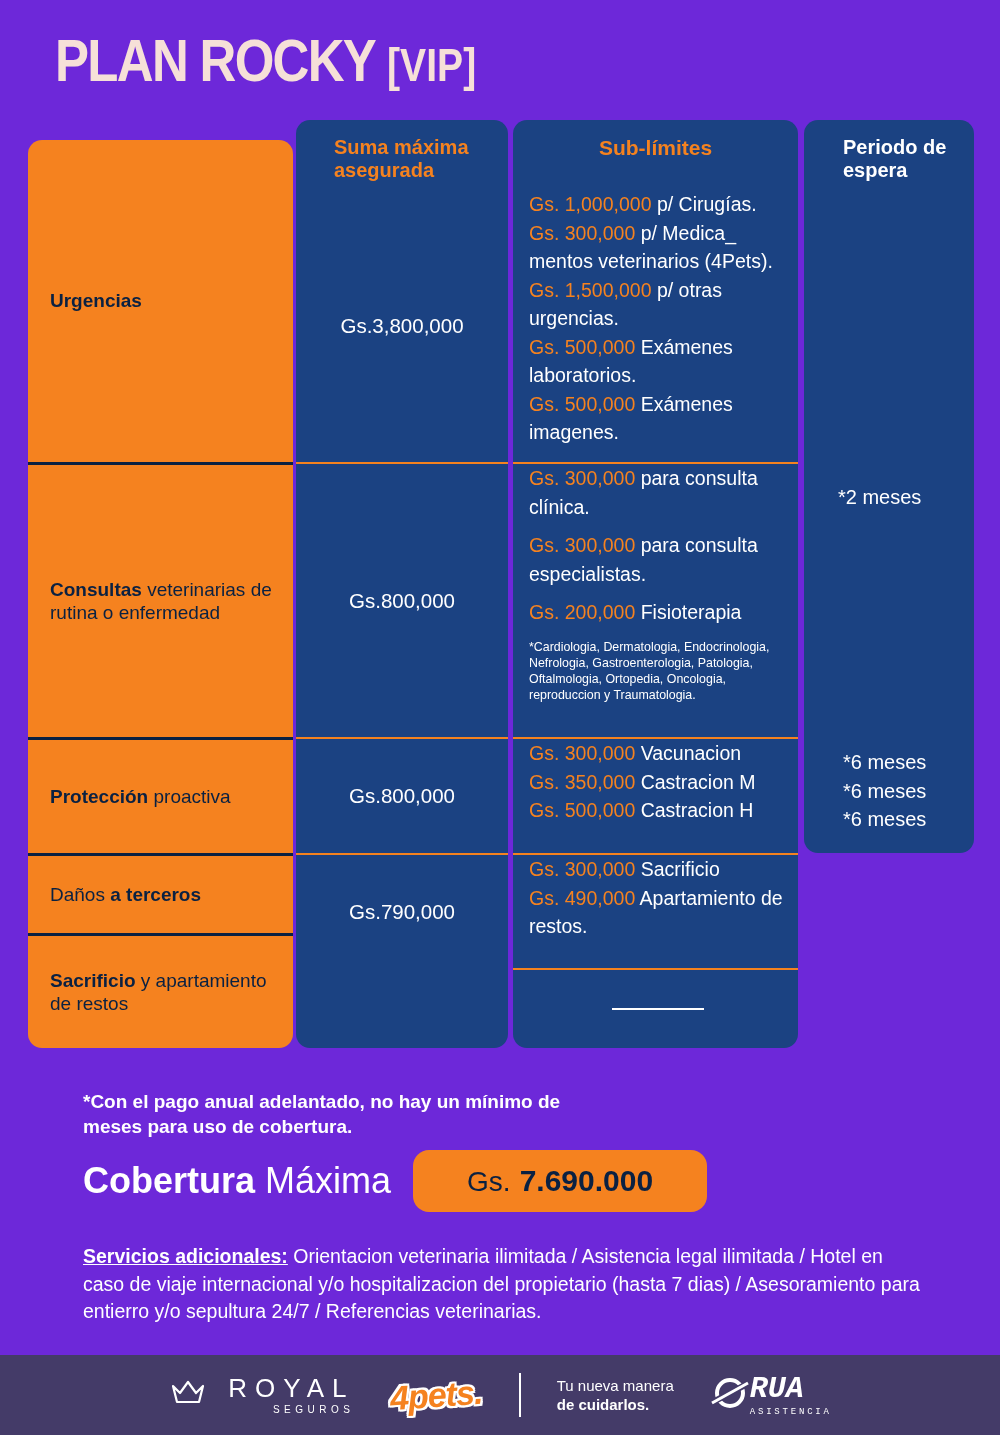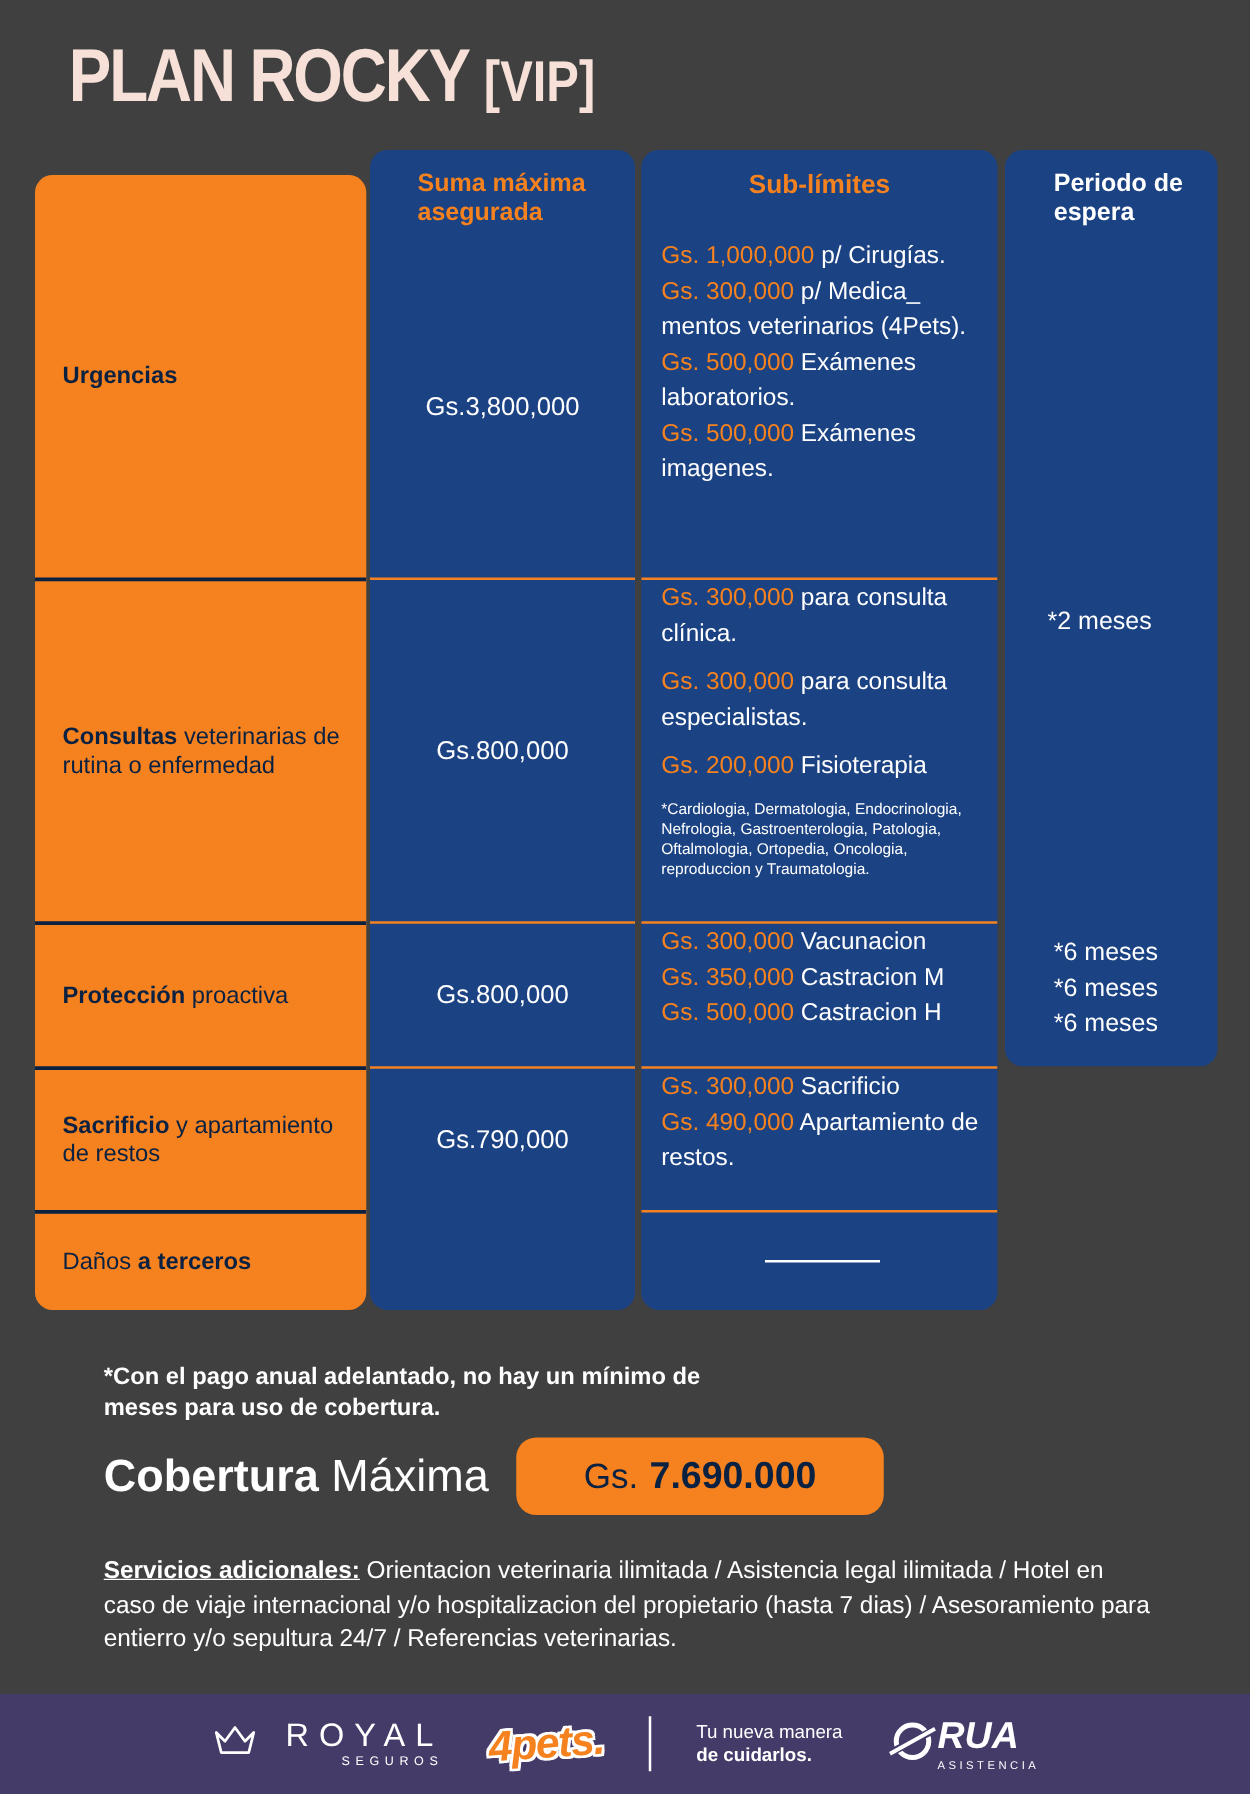--- a/index.html
+++ b/index.html
@@ -1,18 +1,18 @@
 <!DOCTYPE html>
 <html><head>
 <meta charset="utf-8">
 <style>
   * { box-sizing: border-box; margin: 0; padding: 0; }
   html, body { background: #0a2142; }
   body { font-family: "Liberation Sans", sans-serif; }
-  .page { position: relative; width: 1000px; height: 1435px; background: #404040; overflow: hidden; }
+  .page { position: relative; width: 1000px; height: 1435px; background: #6d28d9; overflow: hidden; }
 
   
   .title { position: absolute; left: 55px; top: 26px; color: #f6e0d8; font-weight: 800;
            font-size: 60px; letter-spacing: -2px; white-space: nowrap;
            transform: scaleX(0.85); transform-origin: left top; }
   .title .badge { font-size: 46px; letter-spacing: 0; margin-left: 14px; }
 
   .block { position: absolute; border-radius: 14px; overflow: hidden; }
 
   
@@ -77,21 +77,21 @@
   .royal { display: flex; align-items: center; gap: 20px; }
   .royal-txt { display: flex; flex-direction: column; }
   .royal-name { font-size: 26px; letter-spacing: 8px; font-weight: 400; line-height: 1; }
   .royal-sub { font-size: 10px; letter-spacing: 4.5px; text-align: right; margin-top: 3px; }
   .pets { font-size: 34px; font-style: italic; font-weight: 800; color: #f5821f;
           letter-spacing: -1px; transform: rotate(-4deg);
           text-shadow: -2px -2px 0 #fff, 2px -2px 0 #fff, -2px 2px 0 #fff, 2px 2px 0 #fff,
                        -2px 0 0 #fff, 2px 0 0 #fff, 0 -2px 0 #fff, 0 2px 0 #fff; }
   .vsep { width: 2px; height: 44px; background: #ffffff; }
   .tagline { display: flex; flex-direction: column; font-size: 15px; line-height: 1.3; }
-  .rua { display: flex; align-items: center; gap: 0; }
+  .rua { display: flex; align-items: center; gap: 0; font-family: Liberation Mono, monospace; }
   .rua-txt { display: flex; flex-direction: column; }
   .rua-name { font-size: 30px; font-weight: 800; font-style: italic; line-height: 1; }
   .rua-sub { font-size: 9px; letter-spacing: 2.8px; margin-top: 3px; }
 </style>
 </head>
 <body>
 
 <div class="page">
 
   <div class="title">
@@ -101,42 +101,43 @@
   <div class="block col1">
     <div class="cell c-urg">
       <div><b>Urgencias</b><span></span></div>
     </div>
     <div class="cell c-con">
       <div><b>Consultas</b><span> veterinarias de rutina o enfermedad</span></div>
     </div>
     <div class="cell c-pro">
       <div><b>Protección</b><span> proactiva</span></div>
     </div>
+    <div class="cell c-dan">
+      <div><span>Daños </span><b>a terceros</b></div>
+    </div>
     <div class="cell c-sac">
       <div><b>Sacrificio</b><span> y apartamiento de restos</span></div>
-    </div>
-    <div class="cell c-dan">
-      <div><span>Daños </span><b>a terceros</b></div>
     </div>
   </div>
 
   <div class="block col2">
     <div class="hcell">Suma máxima asegurada</div>
     <div class="vcell v-urg">Gs.3,800,000</div>
     <div class="vcell v-con div-top">Gs.800,000</div>
     <div class="vcell v-pro div-top">Gs.800,000</div>
     <div class="vcell v-sac div-top">Gs.790,000</div>
   </div>
 
   <div class="block col3">
     <div class="hcell">Sub-límites</div>
 
     <div class="scell s-urg">
       <div><span class="amt">Gs. 1,000,000</span><span> p/ Cirugías.</span></div>
       <div><span class="amt">Gs. 300,000</span><span> p/ Medica_​mentos veterinarios (4Pets).</span></div>
+      <div><span class="amt">Gs. 1,500,000</span><span> p/ otras urgencias.</span></div>
       <div><span class="amt">Gs. 500,000</span><span> Exámenes laboratorios.</span></div>
       <div><span class="amt">Gs. 500,000</span><span> Exámenes imagenes.</span></div>
     </div>
 
     <div class="scell s-con div-top">
       <div class="para"><span class="amt">Gs. 300,000</span><span> para consulta clínica.</span></div>
       <div class="para"><span class="amt">Gs. 300,000</span><span> para consulta especialistas.</span></div>
       <div><span class="amt">Gs. 200,000</span><span> Fisioterapia</span></div>
       <div class="footnote">*Cardiologia, Dermatologia, Endocrinologia, Nefrologia, Gastroenterologia, Patologia, Oftalmologia, Ortopedia, Oncologia, reproduccion y Traumatologia.</div>
     </div>

